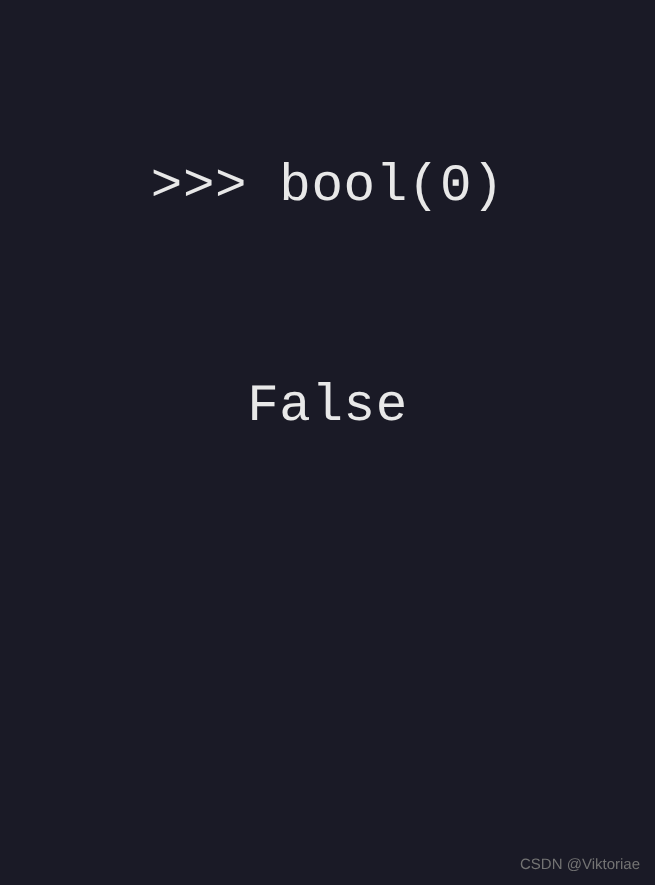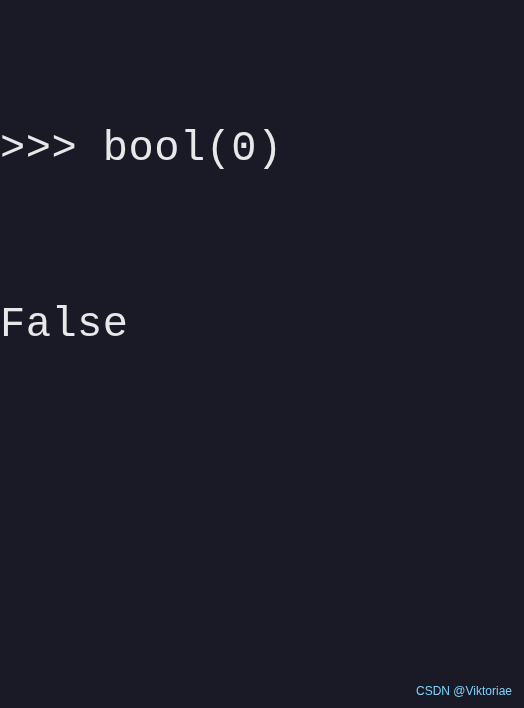--- a/index.html
+++ b/index.html
@@ -18,37 +18,38 @@
       overflow: hidden;
       position: relative;
       padding-top: 2px;
     }
     .terminal {
       white-space: pre;
     }
     .line {
       display: block;
       letter-spacing: 0.5px;
+      text-align: center;
     }
     .prompt {
       display: inline;
     }
     .input {
       display: inline;
     }
     .output {
       display: inline;
     }
     .watermark {
       position: absolute;
       bottom: 8px;
       right: 12px;
       font-size: 12px;
       font-family: Arial, sans-serif;
-      color: #7dd3fc;
+      color: #737373;
       letter-spacing: 0;
       text-align: right;
     }
   </style>
 </head>
 <body>
 
 <div class="terminal">
   <span class="line"><span class="prompt">&gt;&gt;&gt; </span><span class="input">bool(0)</span></span>
   <span class="line"><span class="output">False</span></span>

